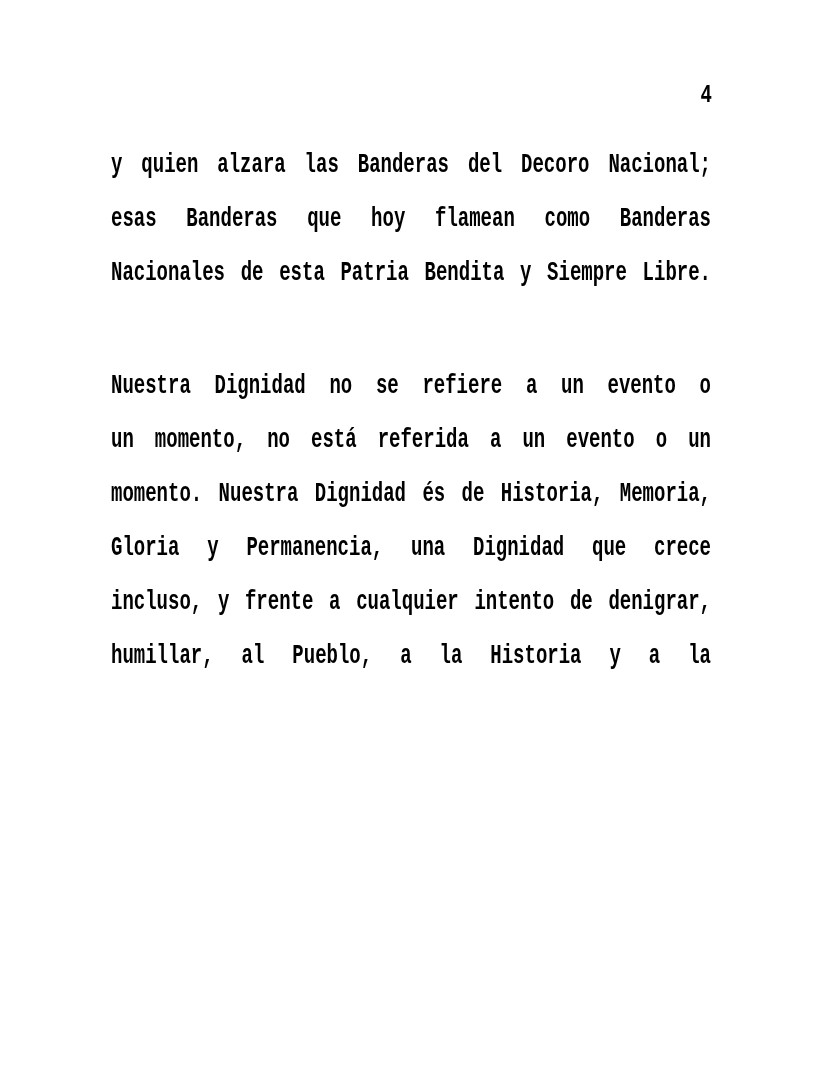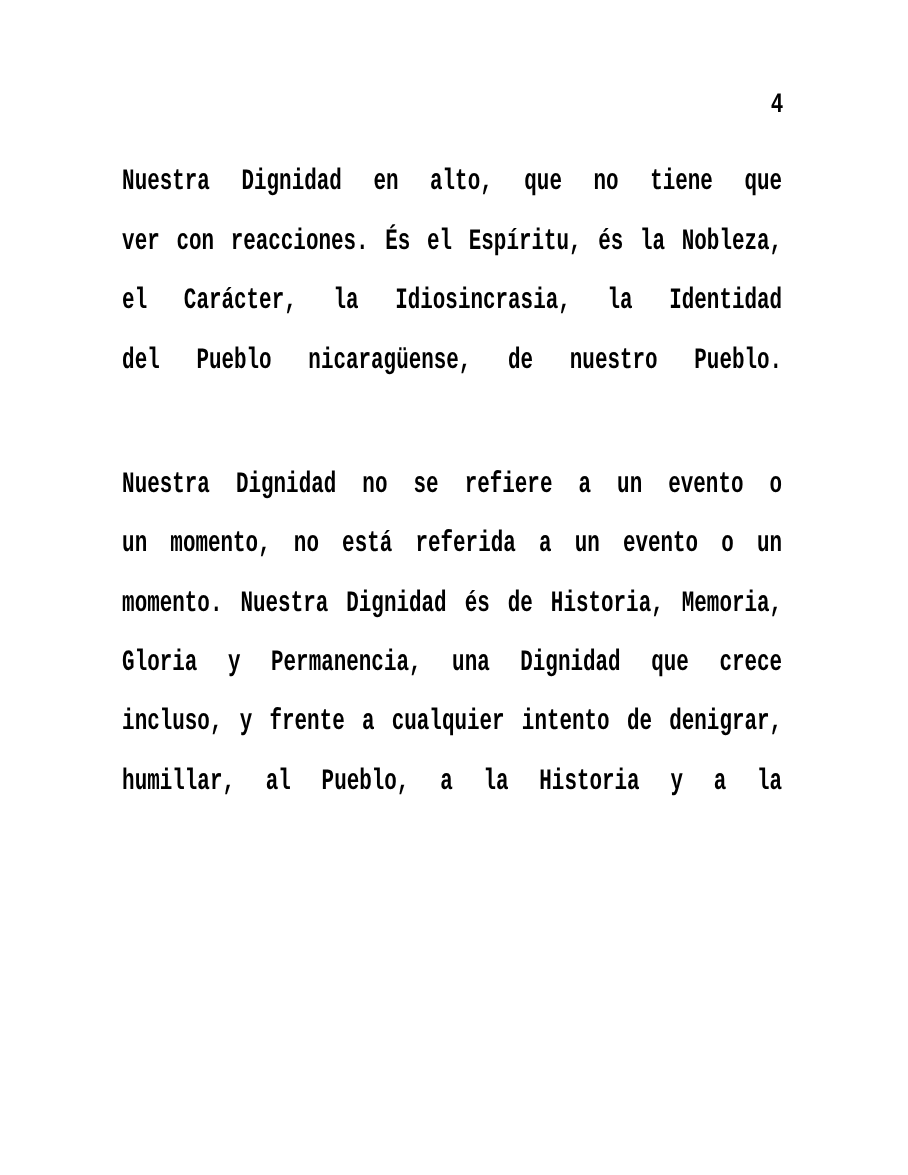--- a/index.html
+++ b/index.html
@@ -50,27 +50,26 @@
 </style>
 </head>
 <body>
 
 <div class="page">
 
   <div class="pageno">4</div>
 
   <div class="content">
 
+    <div class="para">
+      <div class="line">y quien alzara las Banderas del Decoro Nacional;</div>
+      <div class="line">esas Banderas que hoy flamean como Banderas</div>
+      <div class="line">Nacionales de esta Patria Bendita y Siempre Libre.</div>
+    </div>
 
-    <div class="para">
-      <div class="line">Nuestra Dignidad en alto, que no tiene que</div>
-      <div class="line">ver con reacciones. És el Espíritu, és la Nobleza,</div>
-      <div class="line">el Carácter, la Idiosincrasia, la Identidad</div>
-      <div class="line">del Pueblo nicaragüense, de nuestro Pueblo.</div>
-    </div>
 
     <div class="para">
       <div class="line">Nuestra Dignidad no se refiere a un evento o</div>
       <div class="line">un momento, no está referida a un evento o un</div>
       <div class="line">momento. Nuestra Dignidad és de Historia, Memoria,</div>
       <div class="line">Gloria y Permanencia, una Dignidad que crece</div>
       <div class="line">incluso, y frente a cualquier intento de denigrar,</div>
       <div class="line">humillar, al Pueblo, a la Historia y a la</div>
     </div>
 

